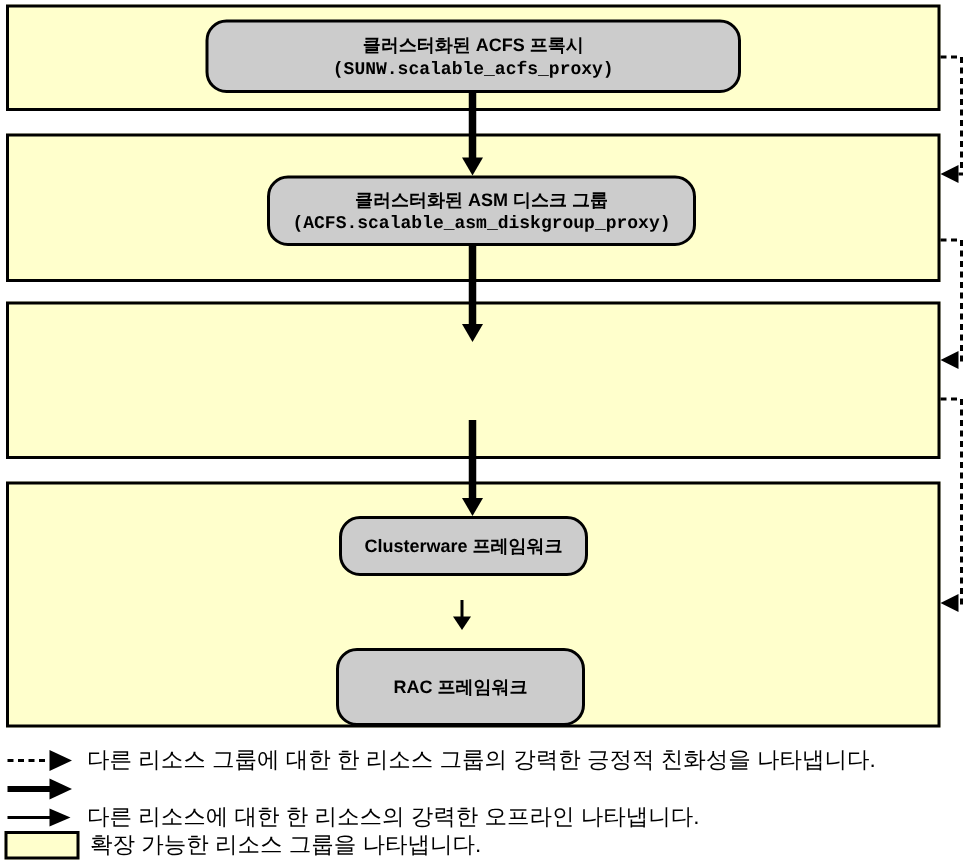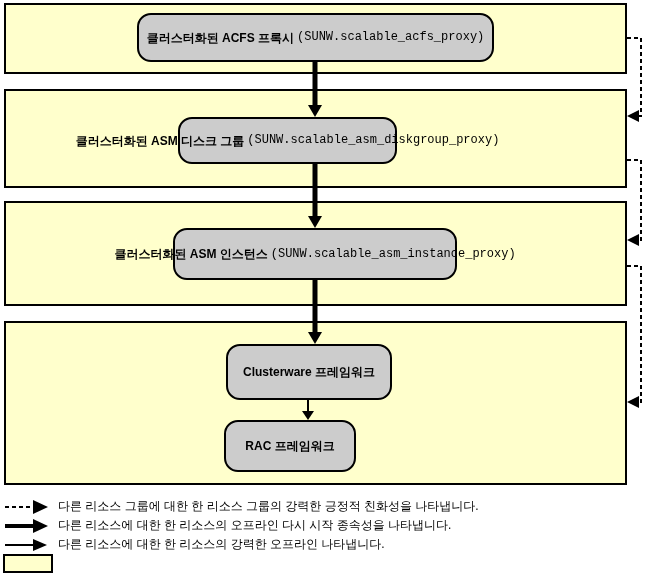--- a/index.html
+++ b/index.html
@@ -17,87 +17,84 @@
     background:#FFFFCC;
     border:2px solid #000;
     box-sizing:border-box;
   }
   .resource{
     position:absolute;
     background:#CCCCCC;
     border:2px solid #000;
     border-radius:14px;
     box-sizing:border-box;
-    display:flex;
+    display:flex;flex-direction:column;
     align-items:center;justify-content:center;
     gap:3px;
     z-index:2;
   }
   .res-title{
     font-size:12px;
     font-weight:bold;
     line-height:14px;
     white-space:nowrap;
   }
   .res-type{
     font-family:"Liberation Mono","DejaVu Sans Mono",monospace;
     font-size:12px;
     line-height:13px;
     white-space:nowrap;
+    font-weight:bold;
   }
   .overlay{
     position:absolute;left:0;top:0;z-index:3;
     pointer-events:none;
   }
   .lrow{
     position:absolute;
     left:3px;
     height:19px;
     display:flex;align-items:center;
   }
   .lsym{flex:0 0 auto;margin-right:7px;}
   .lbox{
     flex:0 0 auto;margin-right:7px;
     width:46px;height:15px;
     background:#FFFFCC;border:2px solid #000;
   }
   .ltext{
-    font-size:12px;line-height:19px;white-space:nowrap;
+    font-size:15px;line-height:19px;white-space:nowrap;
   }
 </style>
 </head>
 <body>
 
 <div id="stage">
 
   <div class="group" style="top:3px;height:71px"></div>
   <div class="group" style="top:89px;height:99px"></div>
   <div class="group" style="top:201px;height:105px"></div>
   <div class="group" style="top:321px;height:164px"></div>
 
   <div class="resource" style="left:137px;top:13px;width:357px;height:49px">
     <div class="res-title">클러스터화된 ACFS 프록시</div>
     <div class="res-type">(SUNW.scalable_acfs_proxy)</div>
   </div>
 
-  <div class="resource" style="left:178px;top:117px;width:219px;height:47px">
+  <div class="resource" style="left:178px;top:117px;width:286px;height:47px">
     <div class="res-title">클러스터화된 ASM 디스크 그룹</div>
-    <div class="res-type">(SUNW.scalable_asm_diskgroup_proxy)</div>
+    <div class="res-type">(ACFS.scalable_asm_diskgroup_proxy)</div>
   </div>
 
-  <div class="resource" style="left:173px;top:228px;width:284px;height:52px">
-    <div class="res-title">클러스터화된 ASM 인스턴스</div>
-    <div class="res-type">(SUNW.scalable_asm_instance_proxy)</div>
-  </div>
 
-  <div class="resource" style="left:226px;top:344px;width:166px;height:56px">
+  <div class="resource" style="left:226px;top:344px;width:166px;height:40px">
     <div class="res-title">Clusterware 프레임워크</div>
   </div>
 
-  <div class="resource" style="left:224px;top:420px;width:132px;height:52px">
+  <div class="resource" style="left:224px;top:432px;width:166px;height:52px">
     <div class="res-title">RAC 프레임워크</div>
   </div>
 
   <svg class="overlay" width="647" height="575" viewBox="0 0 647 575">
 
     <g>
       <line x1="315" y1="62" x2="315" y2="106" stroke="#000" stroke-width="5"></line>
       <polygon points="308,105 322,105 315,117" fill="#000"></polygon>
     </g>
     <g>
@@ -134,28 +131,28 @@
       <polygon points="30,2 30,16 45,9" fill="#000"></polygon>
     </svg>
     <span class="ltext">다른 리소스 그룹에 대한 한 리소스 그룹의 강력한 긍정적 친화성을 나타냅니다.</span>
   </div>
 
   <div class="lrow" style="top:516px">
     <svg class="lsym" width="48" height="18">
       <line x1="2" y1="9" x2="31" y2="9" stroke="#000" stroke-width="4"></line>
       <polygon points="30,2 30,16 45,9" fill="#000"></polygon>
     </svg>
-    <span class="ltext">다른 리소스에 대한 한 리소스의 오프라인 다시 시작 종속성을 나타냅니다.</span>
   </div>
 
   <div class="lrow" style="top:535px">
     <svg class="lsym" width="48" height="18">
       <line x1="2" y1="9" x2="31" y2="9" stroke="#000" stroke-width="2"></line>
       <polygon points="30,3 30,15 44,9" fill="#000"></polygon>
     </svg>
     <span class="ltext">다른 리소스에 대한 한 리소스의 강력한 오프라인 나타냅니다.</span>
   </div>
 
   <div class="lrow" style="top:554px">
     <span class="lbox"></span>
+    <span class="ltext">확장 가능한 리소스 그룹을 나타냅니다.</span>
   </div>
 
 </div>
 
 </body></html>

